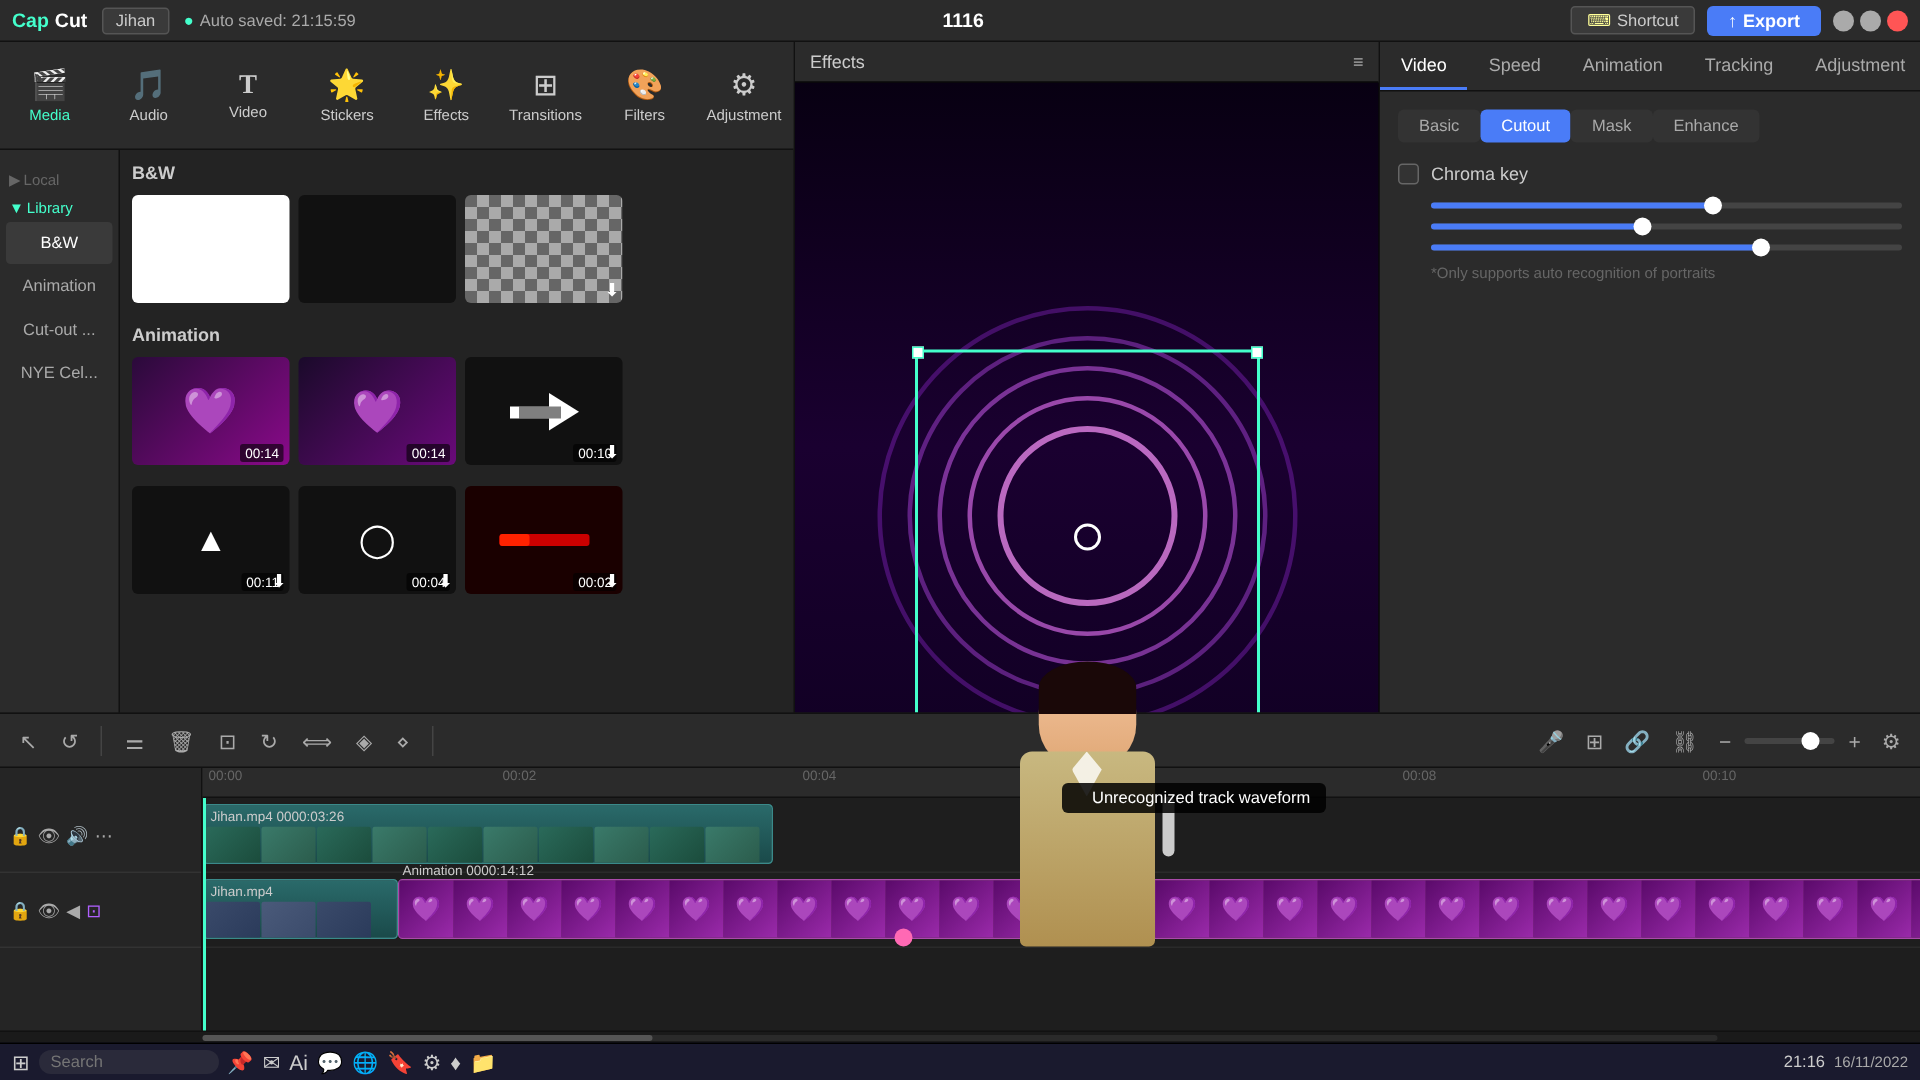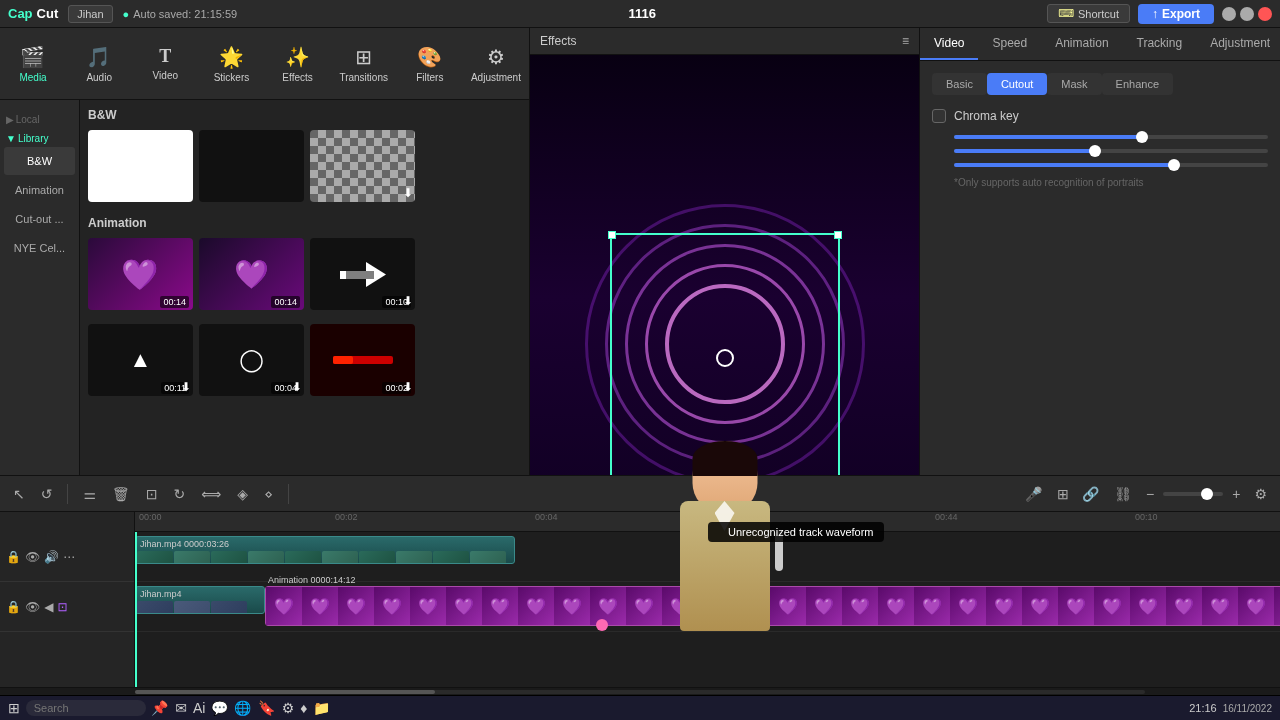--- a/index.html
+++ b/index.html
@@ -109,21 +109,21 @@
     .tl-sep { width: 1px; height: 20px; background: #444; margin: 0 4px; }
     .tl-right { margin-left: auto; display: flex; align-items: center; gap: 4px; }
     #timeline-content { flex: 1; display: flex; overflow: hidden; position: relative; }
     #timeline-left { width: 135px; background: #252525; border-right: 1px solid #111; display: flex; flex-direction: column; }
     .tl-track-header { display: flex; align-items: center; height: 50px; padding: 4px 6px; gap: 4px; border-bottom: 1px solid #333; }
     .tl-track-icon { font-size: 12px; color: #aaa; cursor: pointer; }
     #timeline-ruler { position: absolute; top: 0; left: 135px; right: 0; height: 20px; background: #2b2b2b; display: flex; align-items: center; padding: 0 4px; border-bottom: 1px solid #111; }
     .ruler-mark { position: absolute; top: 0; font-size: 9px; color: #666; }
     #timeline-tracks { position: absolute; top: 20px; left: 135px; right: 0; bottom: 0; overflow-x: auto; overflow-y: hidden; }
     .tl-track { height: 50px; position: relative; border-bottom: 1px solid #2a2a2a; }
-    .tl-clip { position: absolute; top: 4px; height: 28px; border-radius: 3px; overflow: hidden; cursor: pointer; }
+    .tl-clip { position: absolute; top: 4px; height: 40px; border-radius: 3px; overflow: hidden; cursor: pointer; }
     .tl-clip.main-clip { background: linear-gradient(180deg, #2a6a6a, #1a4a4a); border: 1px solid #3a8a8a; }
     .tl-clip.anim-clip { background: linear-gradient(180deg, #7a2a7a, #5a1a5a); border: 1px solid #aa4aaa; overflow: visible; }
     .clip-label { font-size: 9px; color: #ccc; padding: 2px 4px; white-space: nowrap; overflow: hidden; }
     .clip-thumbnails { display: flex; height: 28px; overflow: hidden; gap: 1px; padding: 0 1px; }
     .clip-thumb { width: 36px; height: 28px; background: #2a4a5a; border-radius: 2px; flex-shrink: 0; }
     .playhead { position: absolute; top: 0; bottom: 0; width: 2px; background: #4fc; z-index: 10; left: 0; }
     .playhead::before { content: '▼'; position: absolute; top: -12px; left: -6px; color: #4fc; font-size: 12px; }
     .tooltip-box { position: absolute; background: rgba(0,0,0,0.85); color: #fff; font-size: 11px; padding: 4px 10px; border-radius: 4px; white-space: nowrap; pointer-events: none; z-index: 20; }
     .heart-frames { display: flex; height: 100%; }
     .heart-frame { flex-shrink: 0; width: 36px; background: linear-gradient(135deg, #5a0a6a, #9a2aaa); display: flex; align-items: center; justify-content: center; font-size: 16px; }
@@ -424,21 +424,21 @@
         <span class="tl-track-icon">◀</span>
         <span class="tl-track-icon" style="color:#b060ff;">⊡</span>
       </div>
     </div>
 
     <div id="timeline-ruler">
       <span class="ruler-mark" style="left:4px;">00:00</span>
       <span class="ruler-mark" style="left:200px;">00:02</span>
       <span class="ruler-mark" style="left:400px;">00:04</span>
       <span class="ruler-mark" style="left:600px;">00:06</span>
-      <span class="ruler-mark" style="left:800px;">00:44</span>
+      <span class="ruler-mark" style="left:800px;">00:08</span>
       <span class="ruler-mark" style="left:1000px;">00:10</span>
     </div>
 
     <div id="timeline-tracks">
 
       <div class="playhead" style="left:0px;">
         
       </div>
 
       <div class="tl-track" style="height:50px;">

